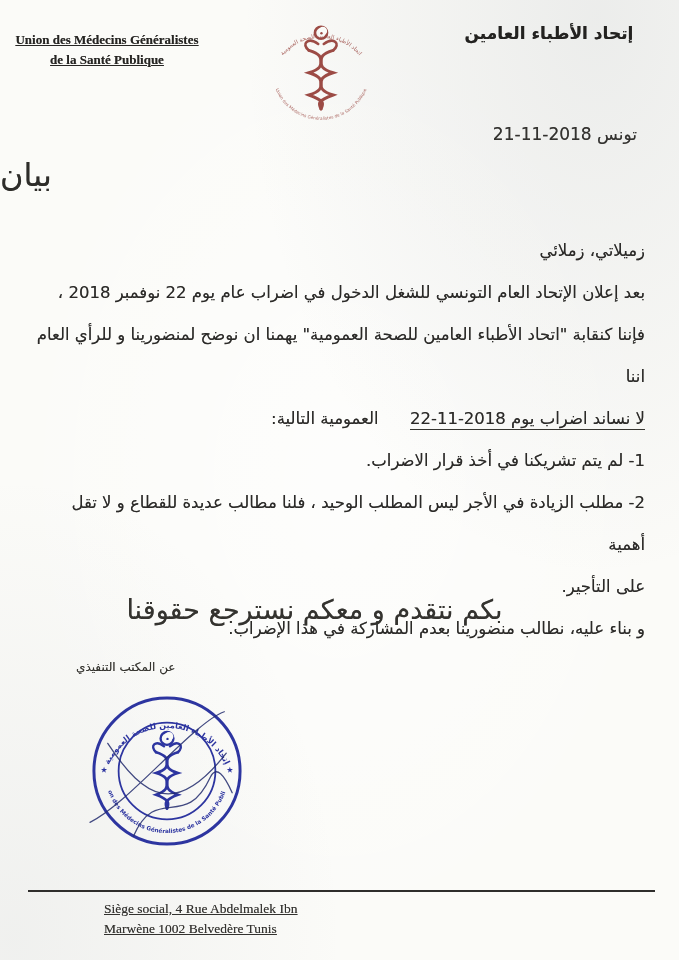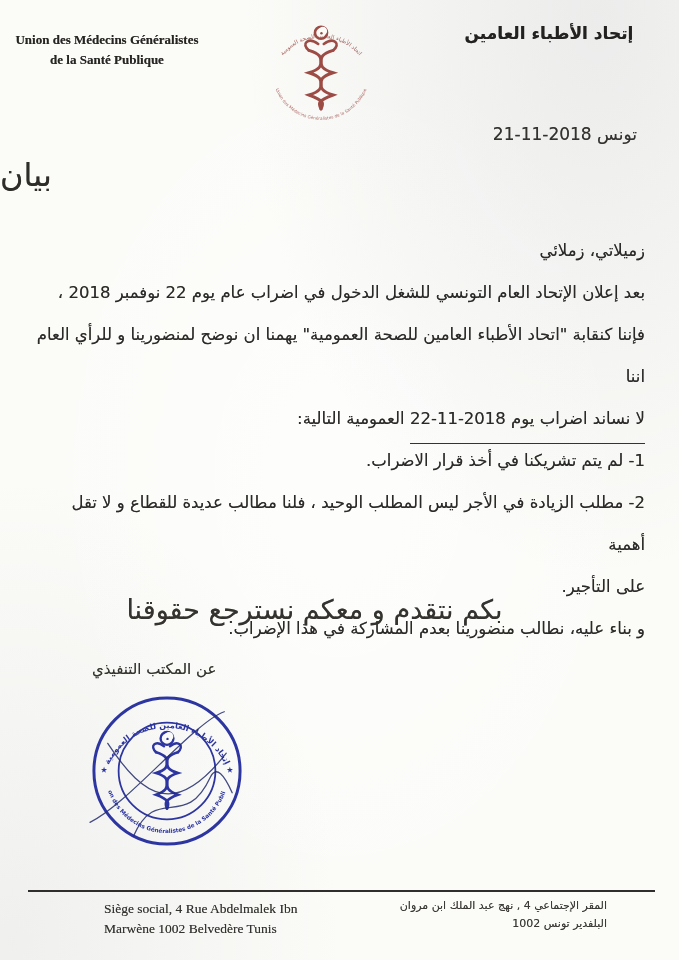--- a/index.html
+++ b/index.html
@@ -8,21 +8,21 @@
     width:679px;height:960px;
     background-color:#fbfbf8;
     background-image:
       radial-gradient(ellipse at 88% 2%, rgba(125,132,142,.12), transparent 42%),
       radial-gradient(ellipse at 2% 98%, rgba(125,132,142,.09), transparent 35%),
       radial-gradient(ellipse at 50% 50%, rgba(255,255,255,.6), transparent 70%);
     overflow:hidden;
     font-family:"DejaVu Sans", sans-serif;
     color:#2b2a28;
   }
-  .fr-serif{font-family:"Liberation Serif", serif;}
+  .fr-serif{font-family:"Liberation Serif", serif;text-decoration:underline;}
   .soft{text-shadow:0 0 .6px rgba(43,42,40,.55);}
 
   .org-fr{
     position:absolute; left:14px; top:30px; width:186px;
     text-align:center; font-weight:bold; font-size:13px; line-height:1.55;
     color:#262523;
   }
   .org-ar{
     position:absolute; right:22px; top:20px; width:216px;
     text-align:center; font-weight:bold; font-size:17px; line-height:1.6;
@@ -39,30 +39,30 @@
     position:absolute; top:156px; left:0; right:0; margin:0;
     text-align:left; font-size:32px; font-weight:normal;
     direction:rtl; color:#2e2d2a;
   }
 
   .body-text{
     position:absolute; top:230px; right:34px; left:34px;
     direction:rtl; text-align:right;
     font-size:16.5px; line-height:42px; color:#2b2a28;
   }
-  .uline{border-bottom:1.6px solid #35342f; padding-bottom:15px;}
+  .uline{border-bottom:1.6px solid #35342f; padding-bottom:1px;margin-left:26px;}
 
   .slogan{
     position:absolute; top:594px; left:0; right:50px;
     direction:rtl; text-align:center;
     font-size:27px; color:#34332f; letter-spacing:.5px;
   }
   .office{
-    position:absolute; top:660px; left:92px; width:200px;
-    direction:rtl; text-align:left; font-size:15px; color:#35342f;
+    position:absolute; top:660px; left:76px; width:200px;
+    direction:rtl; text-align:left; font-size:12px; color:#35342f;
   }
 
   .stamp-wrap{position:absolute; left:88px; top:692px; width:158px; height:158px;}
   .stamp-wrap svg{width:100%;height:100%;display:block;}
 
   .signatory{
     position:absolute; top:842px; left:58px; width:354px;
     direction:rtl; text-align:right; font-size:19px; color:#2e2d2a;
   }
 
@@ -169,18 +169,14 @@
       </g>
     </svg>
   </div>
 
 
   <div class="footer-rule"></div>
   <div class="footer-fr fr-serif soft">
     <div>Siège social, 4 Rue Abdelmalek Ibn</div>
     <div>Marwène 1002 Belvedère Tunis</div>
   </div>
-  <div class="footer-ar soft">
-    <div>المقر الإجتماعي 4 , نهج عبد الملك ابن مروان</div>
-    <div class="ltr-line">1002 البلفدير تونس</div>
-  </div>
 
 </div>
 
 </body></html>

